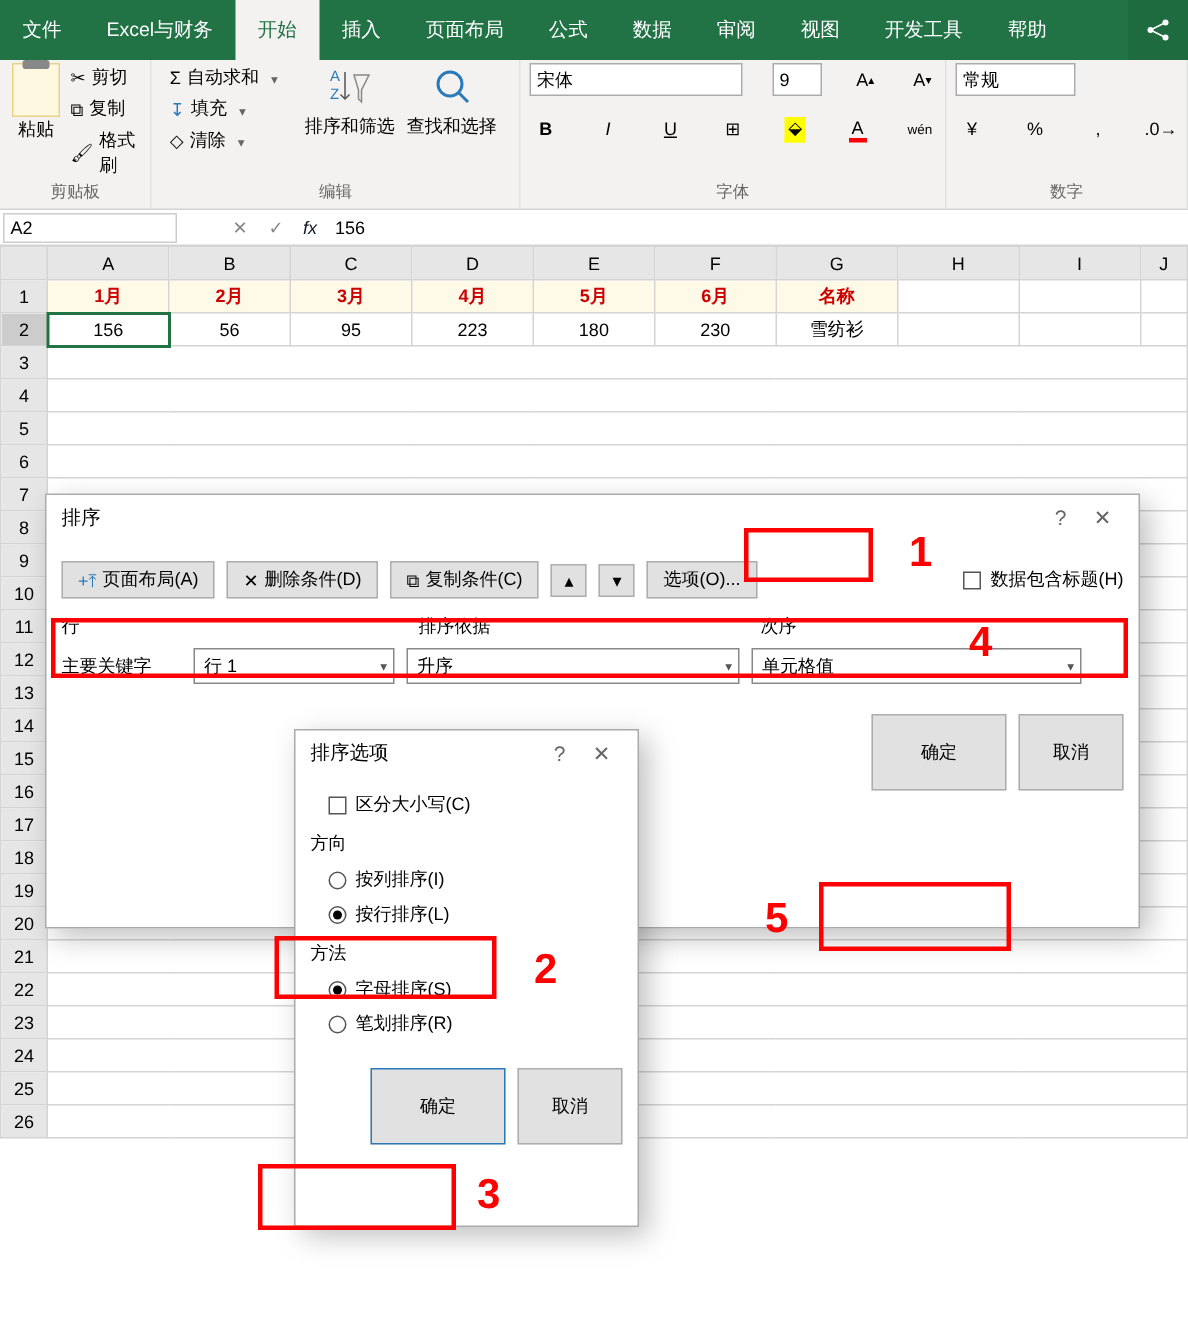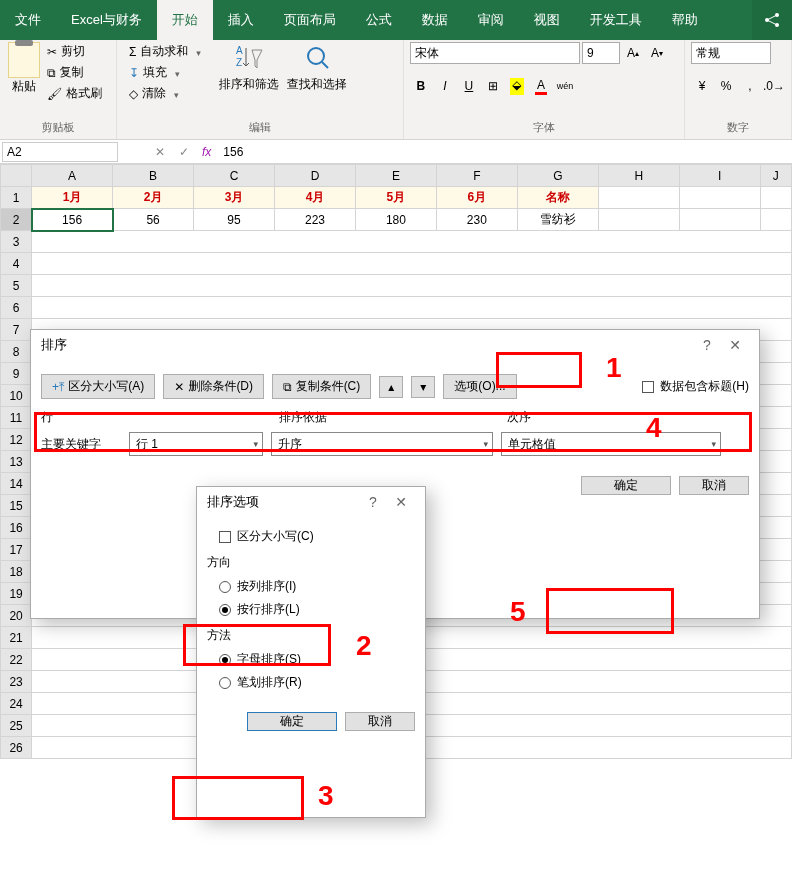--- a/index.html
+++ b/index.html
@@ -21,29 +21,29 @@
 .paste-icon { width: 32px; height: 36px; background: #fff8e1; border: 1px solid #e8d28a; position: relative; }
 .paste-icon::before { content:''; position:absolute; top:-3px; left:6px; width:18px; height:6px; background:#888; border-radius:2px; }
 .small-btns { display: flex; flex-direction: column; gap: 2px; margin-left: 3px; }
 .small-btn { display: flex; align-items: center; gap: 4px; font-size: 12px; padding: 1px 2px; }
 
 .big-btn { display: flex; flex-direction: column; align-items: center; padding: 0 4px; font-size: 12px; text-align:center; }
 .dropdown-combo { border: 1px solid #ababab; background: #fff; height: 22px; display: flex; align-items: center; padding: 0 4px; font-size: 12px; }
 .dropdown-arrow::after { content: '▾'; margin-left: 4px; font-size: 9px; color: #666; }
 
 .font-controls { display: flex; flex-direction: column; gap: 3px; }
-.font-row { display: flex; gap: 2px; }
+.font-row { display: flex; gap: 20px; }
 .fc-btn { width: 22px; height: 22px; display: flex; align-items: center; justify-content: center; font-size: 12px; }
 
 
 .formula-bar { display: flex; height: 24px; border-bottom: 1px solid #d4d4d4; align-items: center; }
 .name-box { width: 116px; border: 1px solid #ccc; margin: 2px 0 2px 2px; height: 20px; display: flex; align-items: center; padding: 0 4px; font-size: 12px; }
 .fb-sep { width: 30px; }
 .fb-btn { width: 24px; text-align: center; color: #888; font-size: 12px; }
-.fx-label { font-style: italic; color: #a21caf; font-size: 12px; padding: 0 6px; }
+.fx-label { font-style: italic; color: #0f172a; font-size: 12px; padding: 0 6px; }
 .formula-input { flex: 1; padding: 0 6px; font-size: 12px; }
 
 
 .grid-wrap { position: relative; }
 table.sheet { border-collapse: collapse; width: 100%; table-layout: fixed; }
 .sheet th, .sheet td { border: 1px solid #d4d4d4; height: 22px; font-size: 12px; text-align: center; overflow: hidden; white-space: nowrap; }
 .sheet th { background: #e6e6e6; font-weight: normal; }
 .sheet th.col-h { width: 78px; }
 .sheet th.corner { width: 30px; background: #e6e6e6; }
 .header-row td.data-cell { background: #fff9e8; color: #c00; font-weight: bold; }
@@ -61,21 +61,21 @@
 
 #sort-dialog { left: 30px; top: 306px; width: 730px; height: 290px; margin-top: 23px; }
 .sort-toolbar { display: flex; gap: 8px; align-items: center; padding: 6px 0 10px 0; }
 .tb-btn { border: 1px solid #adadad; background: #e1e1e1; padding: 3px 10px; font-size: 12px; display: flex; align-items: center; gap: 4px; }
 .tb-small { width: 24px; padding: 3px 0; justify-content: center; }
 .sort-headers { display: flex; gap: 8px; font-size: 12px; padding: 0 0 4px 0; }
 .sort-row { display: flex; gap: 8px; align-items: center; padding: 2px 0; }
 .sort-combo { border: 1px solid #888; height: 24px; display: flex; align-items: center; padding: 0 6px; background: #fff; position: relative; }
 .sort-combo::after { content: '▾'; position: absolute; right: 4px; font-size: 9px; color: #555; }
 .dlg-footer { display: flex; gap: 8px; justify-content: flex-end; padding: 10px; }
-.btn { border: 1px solid #adadad; background: #e1e1e1; padding: 0 20px; font-size: 12px; font-family: Liberation Serif, serif; }
+.btn { border: 1px solid #adadad; background: #e1e1e1; padding: 16px 20px; font-size: 12px; font-family: Liberation Serif, serif; }
 
 
 #sortopt-dialog { left: 178px; top: 486px; width: 230px; height: 332px; margin-left: 18px; }
 .opt-label { font-size: 12px; margin: 6px 0 4px; }
 .opt-radio, .opt-check { display: flex; align-items: center; gap: 6px; font-size: 12px; padding: 3px 0 3px 12px; }
 .radio-dot { width: 12px; height: 12px; border: 1px solid #555; border-radius: 50%; display: inline-flex; align-items: center; justify-content: center; }
 .radio-dot.checked::after { content:''; width:6px; height:6px; background:#000; border-radius:50%; }
 .check-box { width: 12px; height: 12px; border: 1px solid #555; }
 
 
@@ -384,21 +384,21 @@
   <div class="dlg-title">
     <span>排序</span>
     <span class="sp"></span>
     <span class="dlg-close">?</span>
     <span class="dlg-close">✕</span>
   </div>
   <div class="dlg-body">
     <div class="sort-toolbar">
       <div class="tb-btn">
           <span style="color:#2a7ab9">+⤒</span>
-          <span>区分大小写(A)</span>
+          <span>页面布局(A)</span>
         </div>
       <div class="tb-btn">
           <span>✕</span>
           <span>删除条件(D)</span>
         </div>
       <div class="tb-btn">
           <span>⧉</span>
           <span>复制条件(C)</span>
         </div>
       <div class="tb-btn tb-small">▴</div>

